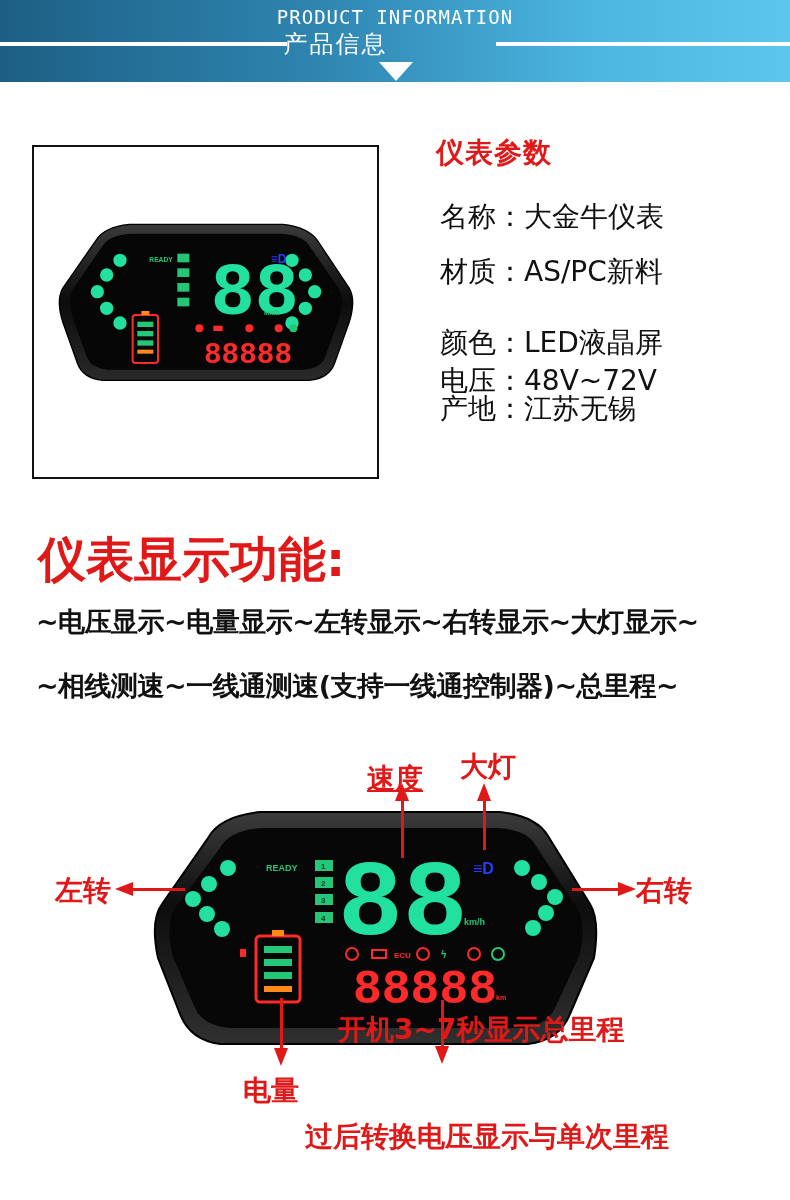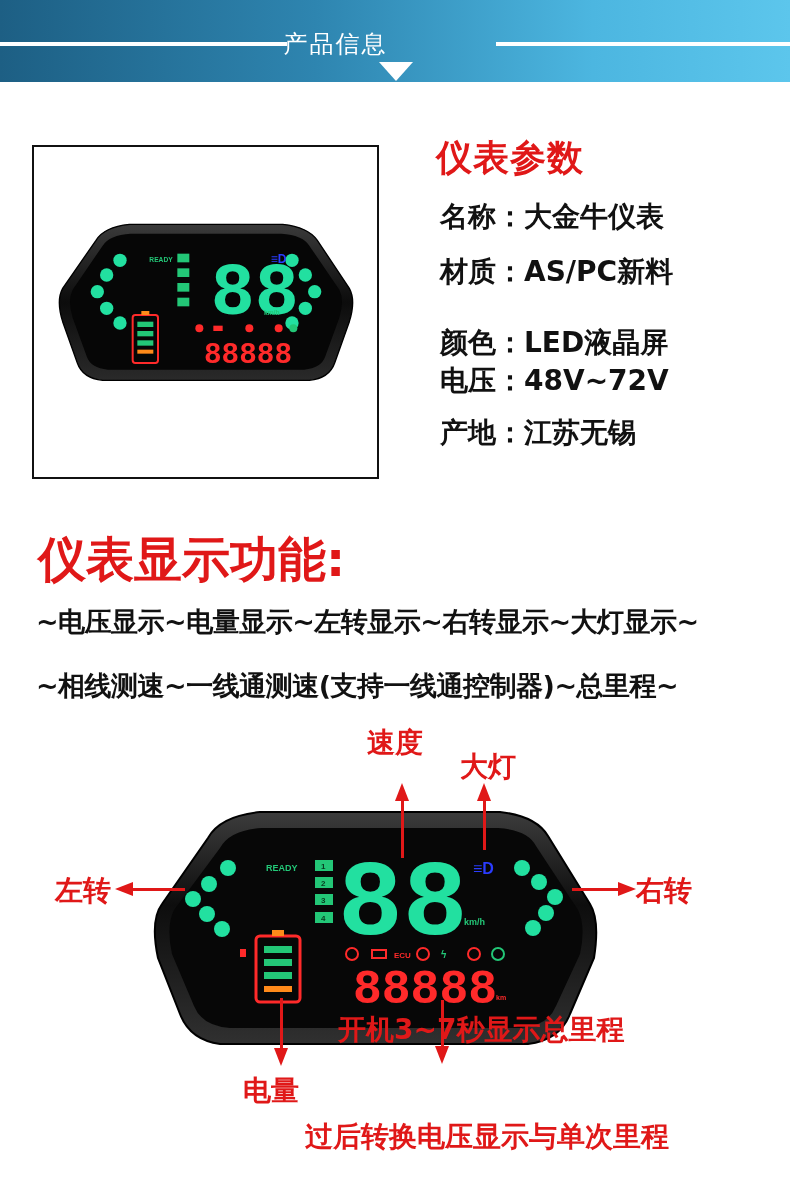--- a/index.html
+++ b/index.html
@@ -6,42 +6,43 @@
 html,body{width:790px;height:1200px;background:#fff;overflow:hidden;}
 body{position:relative;font-family:"DejaVu Sans","Liberation Sans",sans-serif;}
 .hdr{position:absolute;left:0;top:0;width:790px;height:82px;background:linear-gradient(90deg,#1d5f84 0%,#2e85b0 40%,#4cb6e0 75%,#5cc6ec 100%);}
 .hdr-en{position:absolute;top:6px;left:0;width:790px;text-align:center;color:#fff;font-family:"DejaVu Sans Mono","Liberation Mono",monospace;font-size:19px;letter-spacing:1px;}
 .hdr-cn{position:absolute;top:28px;left:0;width:671px;text-align:center;color:#fff;font-size:24px;letter-spacing:2px;}
 .hdr-line{position:absolute;top:42px;height:4px;background:#fff;}
 .hdr-tri{position:absolute;left:379px;top:62px;width:0;height:0;border-left:17px solid transparent;border-right:17px solid transparent;border-top:19px solid #fff;}
 
 .photo-box{position:absolute;left:32px;top:145px;width:347px;height:334px;border:2px solid #111;background:#fff;overflow:hidden;}
 
-.params-title{position:absolute;left:436px;top:134px;color:#e01818;font-size:36px;font-weight:bold;letter-spacing:1px;}
-.param{position:absolute;left:440px;font-size:28px;font-weight:bold;color:#111;white-space:nowrap;}
+.params-title{position:absolute;left:436px;top:134px;color:#e01818;font-size:28px;font-weight:bold;letter-spacing:1px;}
+.param{position:absolute;left:440px;font-size:28px;font-weight:normal;color:#111;white-space:nowrap;}
 
 .func-title{position:absolute;left:38px;top:528px;color:#e01818;font-size:48px;font-weight:bold;}
 .func-line{position:absolute;left:36px;font-size:27px;font-weight:bold;color:#111;white-space:nowrap;letter-spacing:-0.5px;}
 
 .red-lbl{position:absolute;color:#e01818;font-weight:bold;font-size:28px;white-space:nowrap;}
 .arrow-v{position:absolute;width:3px;background:#e01818;}
 .arrow-h{position:absolute;height:3px;background:#e01818;}
 .tri-up{position:absolute;width:0;height:0;border-left:7px solid transparent;border-right:7px solid transparent;border-bottom:18px solid #e01818;}
 .tri-down{position:absolute;width:0;height:0;border-left:7px solid transparent;border-right:7px solid transparent;border-top:18px solid #e01818;}
 .tri-left{position:absolute;width:0;height:0;border-top:7px solid transparent;border-bottom:7px solid transparent;border-right:18px solid #e01818;}
 .tri-right{position:absolute;width:0;height:0;border-top:7px solid transparent;border-bottom:7px solid transparent;border-left:18px solid #e01818;}
 
 .meter{position:absolute;}
 .meter svg{display:block;}
 .m-text{font-family:"Liberation Sans",sans-serif;font-weight:bold;}
 </style>
 </head>
 <body>
 
 <div class="hdr">
+  <div class="hdr-en">PRODUCT INFORMATION</div>
   <div class="hdr-line" style="left:0;width:287px;"></div>
   <div class="hdr-cn">产品信息</div>
   <div class="hdr-line" style="left:496px;width:294px;"></div>
   <div class="hdr-tri"></div>
 </div>
 
 <div class="photo-box">
   <div class="meter" style="left:22px;top:68px;">
     <svg width="300" height="170" viewBox="0 0 450 255">
       <defs>
@@ -93,21 +94,21 @@
       <text x="222" y="222" fill="#ff2a2a" font-size="44" font-family="Liberation Mono,monospace" font-weight="bold">88888</text>
     </svg>
   </div>
 </div>
 
 <div class="params-title">仪表参数</div>
 <div class="param" style="top:198px;"><span>名称：</span><span>大金牛仪表</span></div>
 <div class="param" style="top:253px;"><span>材质：</span><span>AS/PC新料</span></div>
 <div class="param" style="top:324px;"><span>颜色：</span><span>LED液晶屏</span></div>
 <div class="param" style="top:362px;"><span>电压：</span><span>48V~72V</span></div>
-<div class="param" style="top:414px;text-align:center;"><span>产地：</span><span>江苏无锡</span></div>
+<div class="param" style="top:390px;text-align:center;"><span>产地：</span><span>江苏无锡</span></div>
 
 <div class="func-title">仪表显示功能:</div>
 <div class="func-line" style="top:604px;">~电压显示~电量显示~左转显示~右转显示~大灯显示~</div>
 <div class="func-line" style="top:668px;">~相线测速~一线通测速(支持一线通控制器)~总里程~</div>
 
 <div class="meter" style="left:150px;top:808px;">
   <svg width="450" height="260" viewBox="0 0 450 260">
     <defs>
       <linearGradient id="bz2" x1="0" y1="0" x2="0" y2="1">
         <stop offset="0" stop-color="#3c3c3c"></stop>
@@ -163,21 +164,21 @@
         <circle cx="324" cy="146" r="6"></circle>
     </g>
     <text x="244" y="150" fill="#ff2a2a" font-size="8" class="m-text">ECU</text>
     <text x="291" y="150" fill="#23c777" font-size="10" class="m-text">ϟ</text>
     <circle cx="348" cy="146" r="6" fill="none" stroke="#23c777" stroke-width="2"></circle>
     <text x="203" y="195" fill="#ff2a2a" font-size="48" font-family="Liberation Mono,monospace" font-weight="bold">88888</text>
     <text x="346" y="192" fill="#ff2a2a" font-size="7" class="m-text">km</text>
   </svg>
 </div>
 
-<div class="red-lbl" style="left:367px;top:724px;">速度</div>
+<div class="red-lbl" style="left:367px;top:760px;text-decoration:underline;">速度</div>
 <div class="tri-up" style="left:395px;top:783px;"></div>
 <div class="arrow-v" style="left:401px;top:798px;height:60px;"></div>
 
 <div class="red-lbl" style="left:460px;top:748px;">大灯</div>
 <div class="tri-up" style="left:477px;top:783px;"></div>
 <div class="arrow-v" style="left:483px;top:798px;height:52px;"></div>
 
 <div class="red-lbl" style="left:55px;top:872px;text-align:right;">左转</div>
 <div class="tri-left" style="left:115px;top:882px;"></div>
 <div class="arrow-h" style="left:130px;top:888px;width:55px;"></div>

